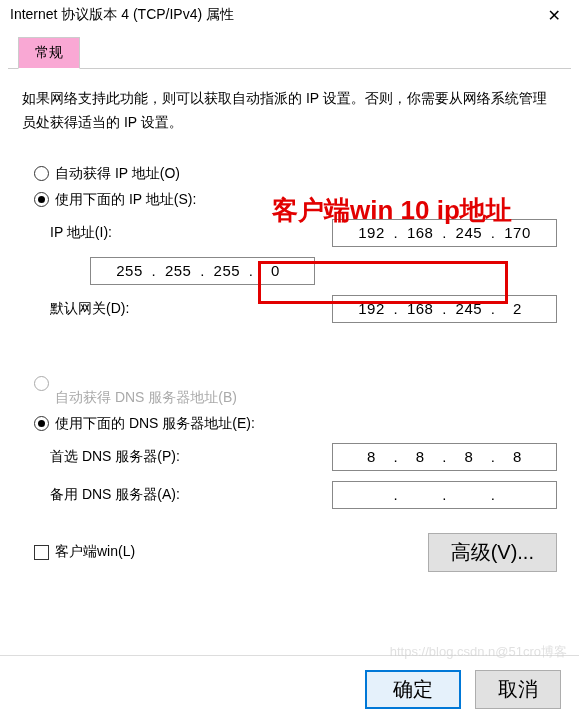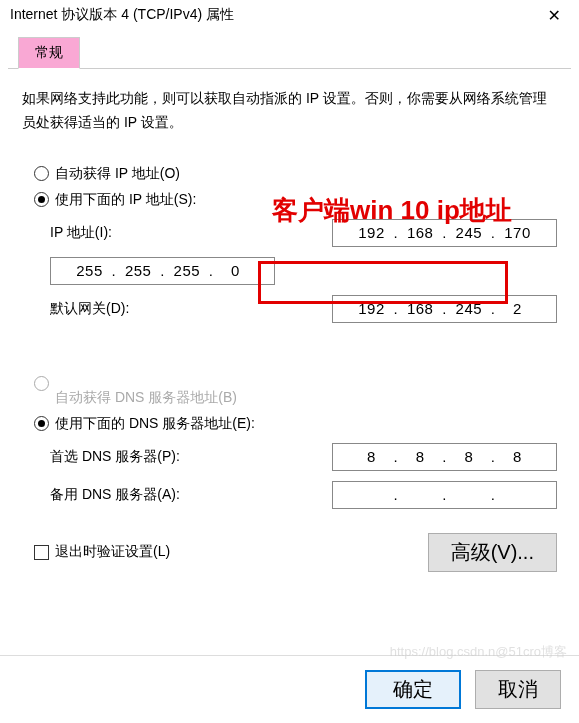--- a/index.html
+++ b/index.html
@@ -95,20 +95,21 @@
       width: 225px;
       height: 28px;
       border: 1px solid #888;
       display: flex;
       align-items: center;
       justify-content: center;
       font-size: 15px;
       letter-spacing: 0.5px;
       padding: 0 4px;
       font-family: "Segoe UI", sans-serif;
+      margin-left: 40px;
     }
     .ip-oct {
       width: 40px;
       text-align: center;
     }
     .ip-dot {
       padding: 0 2px;
     }
     .red-box {
       position: absolute;
@@ -264,21 +265,21 @@
         <span class="ip-dot">.</span>
       <span class="ip-oct"></span>
         <span class="ip-dot">.</span>
       <span class="ip-oct"></span>
     </div>
   </div>
 
   <div style="display:flex; justify-content:space-between; align-items:center; margin-top:24px;">
     <div class="checkbox-row" style="margin:0 0 0 12px;">
       <span class="checkbox"></span>
-      <span>退出时验证设置(L)</span>
+      <span>客户端win(L)</span>
     </div>
     <div class="btn">高级(V)...</div>
   </div>
 </div>
 
 <div class="red-box" style="left:258px; top:261px; width:250px; height:43px;"></div>
 <div class="annotation" style="left:272px; top:193px;">客户端win 10 ip地址</div>
 
 <div class="footer">
   <div class="btn primary">确定</div>

